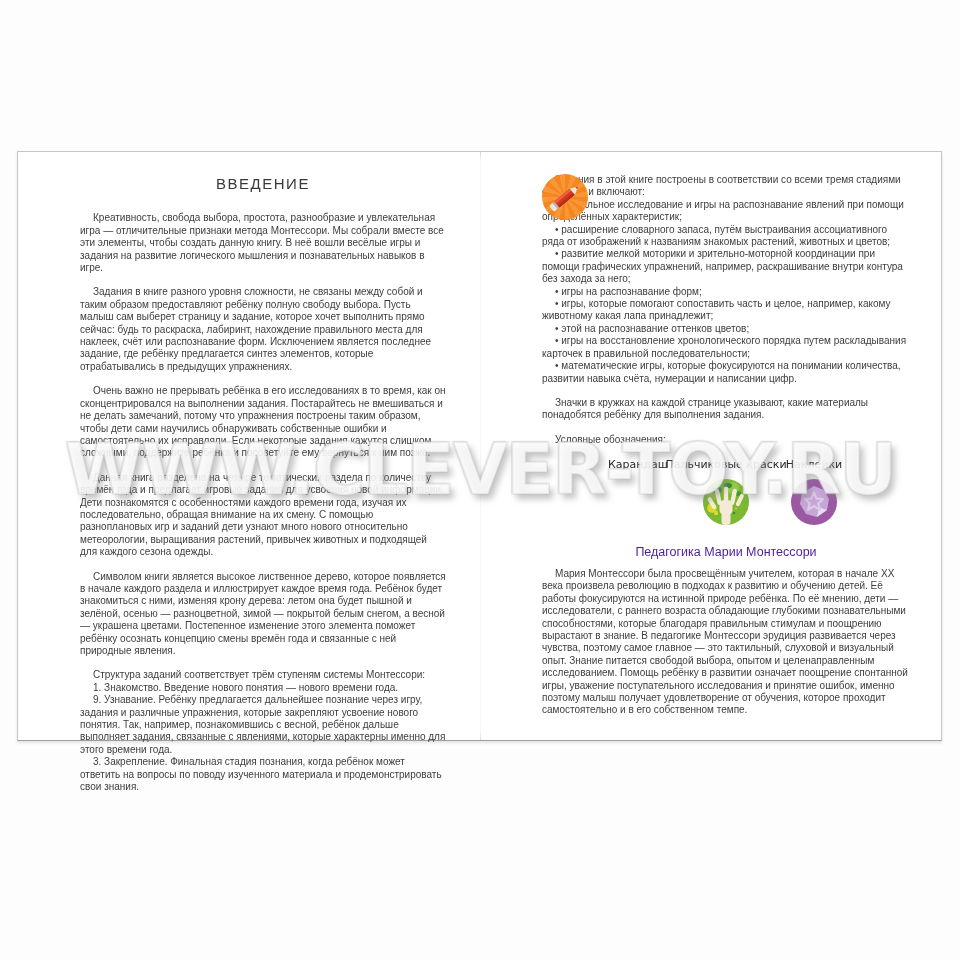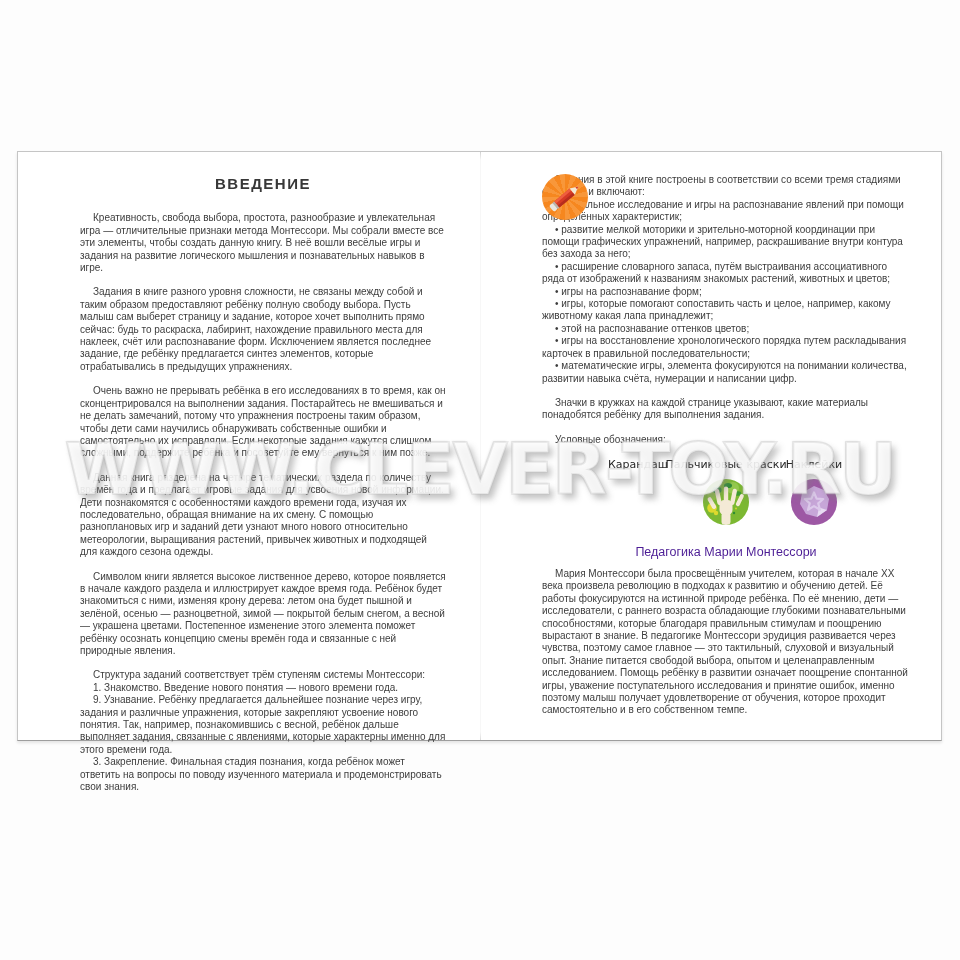--- a/index.html
+++ b/index.html
@@ -12,21 +12,21 @@
             background:#ffffff; border:1px solid #c5c5c5; border-bottom-color:#9e9e9e;
             box-shadow:0 2px 3px rgba(0,0,0,0.10); z-index:1; }
   .gutter { position:absolute; left:50%; top:0; bottom:0; width:1px;
             background:linear-gradient(to bottom, rgba(0,0,0,0.18), rgba(0,0,0,0.03) 8px,
                        rgba(0,0,0,0.03) calc(100% - 8px), rgba(0,0,0,0.14)); }
 
   .col { position:absolute; color:#3d3d3d; font-size:10px; line-height:12.4px; }
   .col-left  { left:62px;  top:22px; width:366px; }
   .col-right { left:524px; top:22px; width:368px; }
 
-  h1.intro-title { font-size:15px; font-weight:700; letter-spacing:1.5px; color:#383838;
+  h1.intro-title { font-size:15px; font-weight:400; letter-spacing:1.5px; color:#383838;
                    text-align:center; margin:4px 0 22px 0; }
   p.para   { text-indent:13px; margin:0 0 12px 0; }
   p.tight  { text-indent:13px; margin:0; }
   p.bullet { text-indent:13px; margin:0; }
   p.note   { text-indent:13px; margin:12px 0 0 0; }
 
   .legend-label { text-indent:13px; margin-top:12px; }
   .legend-row { display:flex; justify-content:center; margin-top:13px; }
   .legend-item { width:88px; display:flex; flex-direction:column; align-items:center; }
   .legend-name { font-size:11px; font-weight:500; color:#262626; white-space:nowrap;
@@ -67,27 +67,27 @@
       <p class="para">Символом книги является высокое лиственное дерево, которое появляется в начале каждого раздела и иллюстрирует каждое время года. Ребёнок будет знакомиться с ними, изменяя крону дерева: летом она будет пышной и зелёной, осенью — разноцветной, зимой — покрытой белым снегом, а весной — украшена цветами. Постепенное изменение этого элемента поможет ребёнку осознать концепцию смены времён года и связанные с ней природные явления.</p>
       <p class="tight">Структура заданий соответствует трём ступеням системы Монтессори:</p>
       <p class="tight">1.  Знакомство. Введение нового понятия — нового времени года.</p>
       <p class="tight">9.  Узнавание. Ребёнку предлагается дальнейшее познание через игру, задания и различные упражнения, которые закрепляют усвоение нового понятия. Так, например, познакомившись с весной, ребёнок дальше выполняет задания, связанные с явлениями, которые характерны именно для этого времени года.</p>
       <p class="tight">3.  Закрепление. Финальная стадия познания, когда ребёнок может ответить на вопросы по поводу изученного материала и продемонстрировать свои знания.</p>
     </div>
 
     <div class="col col-right">
       <p class="tight">Задания в этой книге построены в соответствии со всеми тремя стадиями обучения и включают:</p>
       <p class="bullet">•  визуальное исследование и игры на распознавание явлений при помощи определённых характеристик;</p>
+      <p class="bullet">•  расширение словарного запаса, путём выстраивания ассоциативного ряда от изображений к названиям знакомых растений, животных и цветов;</p>
       <p class="bullet">•  развитие мелкой моторики и зрительно-моторной координации при помощи графических упражнений, например, раскрашивание внутри контура без захода за него;</p>
-      <p class="bullet">•  расширение словарного запаса, путём выстраивания ассоциативного ряда от изображений к названиям знакомых растений, животных и цветов;</p>
       <p class="bullet">•  игры на распознавание форм;</p>
       <p class="bullet">•  игры, которые помогают сопоставить часть и целое, например, какому животному какая лапа принадлежит;</p>
       <p class="bullet">•  этой на распознавание оттенков цветов;</p>
       <p class="bullet">•  игры на восстановление хронологического порядка путем раскладывания карточек в правильной последовательности;</p>
-      <p class="bullet">•  математические игры, элемента фокусируются на понимании количества, развитии навыка счёта, нумерации и написании цифр.</p>
+      <p class="bullet">•  математические игры, которые фокусируются на понимании количества, развитии навыка счёта, нумерации и написании цифр.</p>
 
       <p class="note">Значки в кружках на каждой странице указывают, какие материалы понадобятся ребёнку для выполнения задания.</p>
       <p class="legend-label">Условные обозначения:</p>
 
       <div class="legend-row">
 
         <div class="legend-item">
           <span class="legend-name">Карандаш</span>
           <span class="badge badge-pencil-bg">
             <svg width="46" height="46" viewBox="0 0 46 46">

